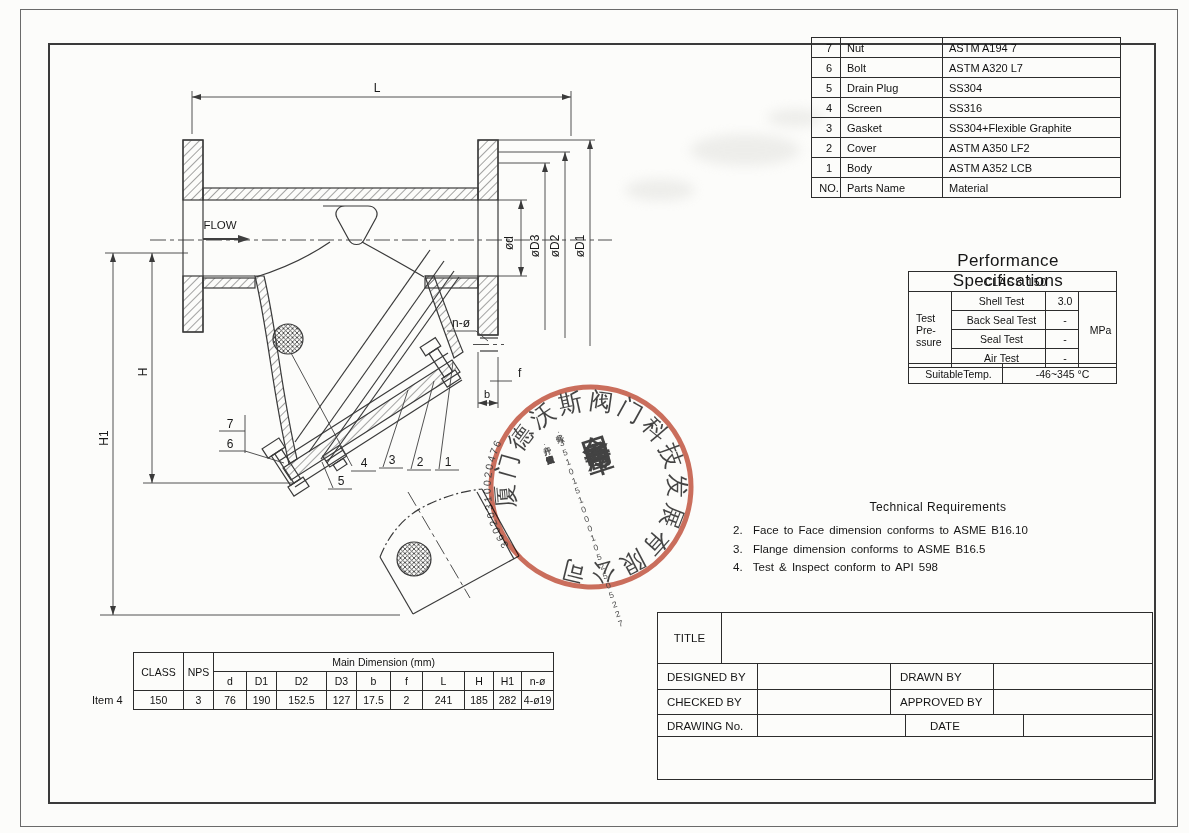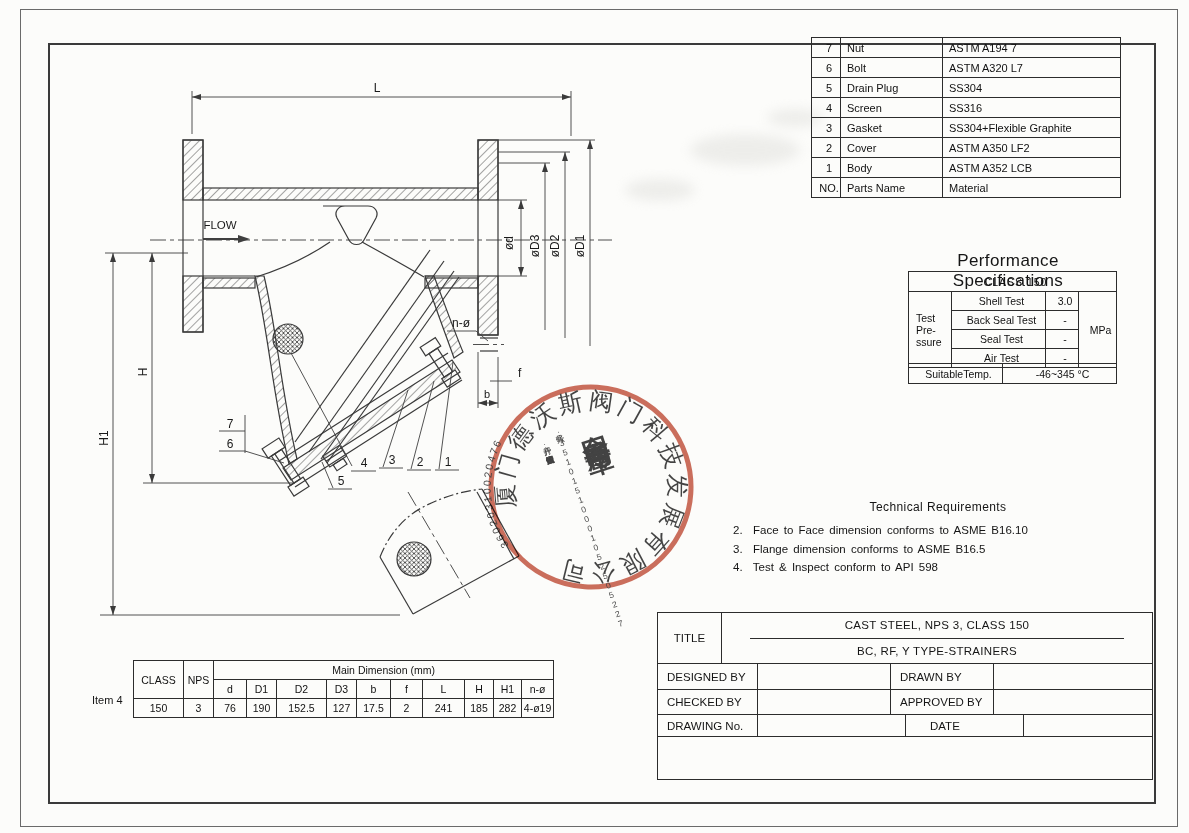--- a/index.html
+++ b/index.html
@@ -19,21 +19,21 @@
   #perf{left:908px;top:271px;width:208px;}
   #perf td{height:18px;font-size:10.5px;}
   #perf .grp div{font-size:10.5px;line-height:12px;padding-left:3px;}
   #perf2{left:908px;top:363px;width:208px;border-radius:11px;}
   #perf2 td{height:19px;font-size:10.5px;}
   
   #tech{left:733px;top:500px;width:420px;}
   #tech .tech-title{text-align:center;width:300px;margin-left:55px;font-size:12px;letter-spacing:.4px;margin-bottom:7px;}
   #tech .tech-item{font-size:11.5px;line-height:18.6px;word-spacing:2px;white-space:pre;}
   
-  #dimtab{left:133px;top:652px;width:420px;margin-top:8px;}
+  #dimtab{left:133px;top:652px;width:420px;}
   #dimtab td{font-size:10.5px;height:18px;padding:0;text-align:center;}
   #item-label{left:92px;top:694px;font-size:11px;}
   
   #tblock{left:657px;top:612px;width:496px;height:168px;border:1.5px solid #2c2c2c;box-sizing:border-box;}
   #tblock .row1{display:flex;height:50px;border-bottom:1px solid #2c2c2c;}
   #tblock .tcell{width:63px;border-right:1px solid #2c2c2c;display:flex;align-items:center;justify-content:center;font-size:11.5px;}
   #tblock .tmain{flex:1;display:flex;flex-direction:column;}
   #tblock .tl1,#tblock .tl2{flex:1;display:flex;align-items:center;justify-content:center;font-size:11.5px;letter-spacing:.3px;}
   #tblock .tdiv{border-top:1px solid #2c2c2c;margin:0 28px;}
   #tblock .frow{display:flex;border-bottom:1px solid #2c2c2c;}
@@ -394,25 +394,20 @@
       <td>185</td>
       <td>282</td>
       <td>4-ø19</td>
     </tr>
   </tbody>
     </table>
 
   <div class="abs" id="tblock">
     <div class="row1">
       <div class="tcell">TITLE</div>
-      <div class="tmain">
-        <div class="tl1">CAST STEEL, NPS 3, CLASS 150</div>
-        <div class="tdiv"></div>
-        <div class="tl2">BC, RF, Y TYPE-STRAINERS</div>
-      </div>
     </div>
     <div class="frow h25">
       <div class="l1">DESIGNED BY</div>
       <div class="v1"></div>
       <div class="l2">DRAWN BY</div>
       <div class="v2"></div>
     </div>
     <div class="frow h24">
       <div class="l1">CHECKED BY</div>
       <div class="v1"></div>

